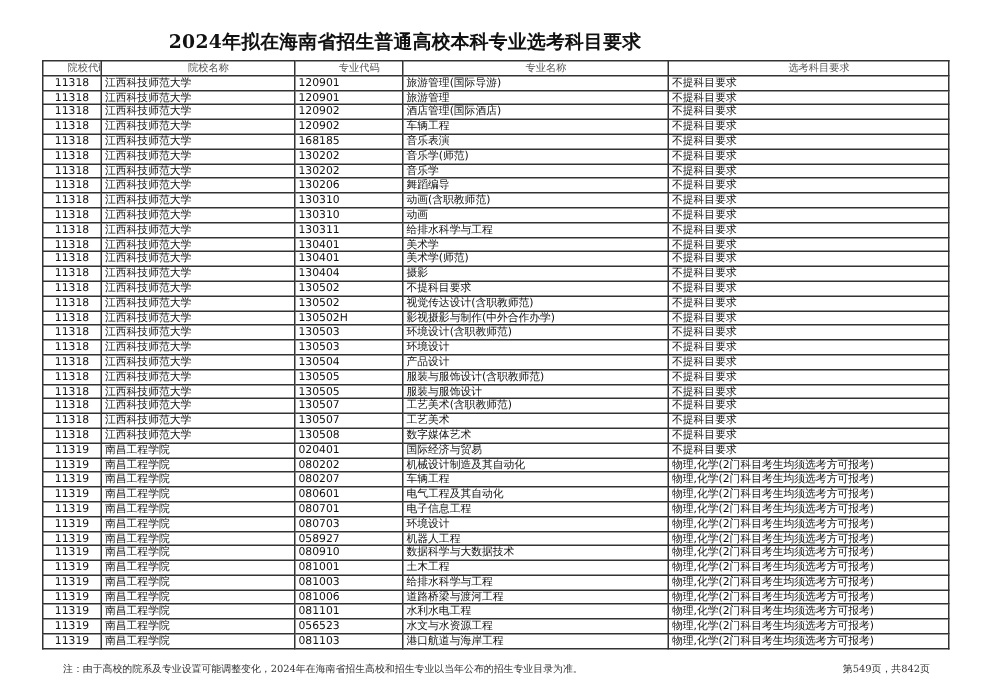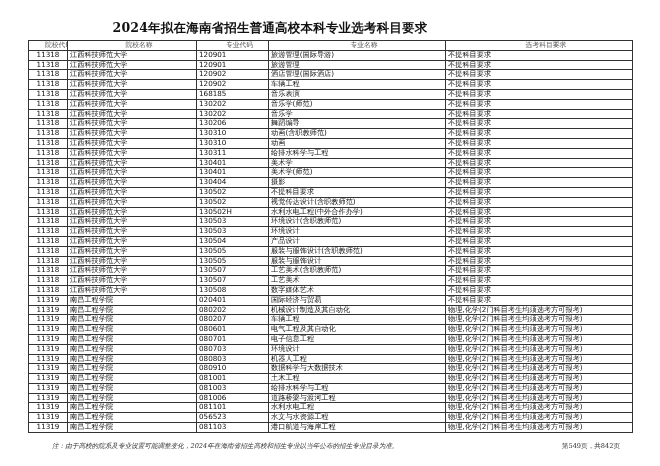--- a/index.html
+++ b/index.html
@@ -9,21 +9,21 @@
   table.grid col.c1 { width: 39px; }
   table.grid col.c2 { width: 129px; }
   table.grid col.c3 { width: 72px; }
   table.grid col.c4 { width: 177px; }
   table.grid col.c5 { width: 187px; }
   table.grid th, table.grid td { border: 1px solid #333; padding: 0 2px; height: 8.8px; line-height: 8.8px; font-size: 7.2px; white-space: nowrap; overflow: hidden; }
   table.grid th { font-family: "DejaVu Serif", "Liberation Serif", serif; font-weight: normal; color: #555; text-align: center; font-size: 6.8px; padding-left: 16px; }
   table.grid td.code { text-align: center; }
   table.grid td.left { text-align: left; }
   .footer { position: absolute; top: 442px; left: 40px; width: 580px; font-size: 6.6px; color: #333; font-family: "DejaVu Serif", "Liberation Serif", serif; }
-  .footer .note { position: absolute; left: 12px; top: 0; font-style: italic; }
+  .footer .note { position: absolute; left: 2px; top: 0; }
   .footer .page { position: absolute; right: 0; top: 0; }
 </style>
 </head>
 <body>
 
 <div class="title">2024年拟在海南省招生普通高校本科专业选考科目要求</div>
 
 <table class="grid">
   <colgroup>
     <col class="c1">
@@ -151,21 +151,21 @@
         <td class="code">11318</td>
         <td class="left">江西科技师范大学</td>
         <td class="left">130502</td>
         <td class="left">视觉传达设计(含职教师范)</td>
         <td class="left">不提科目要求</td>
       </tr>
       <tr>
         <td class="code">11318</td>
         <td class="left">江西科技师范大学</td>
         <td class="left">130502H</td>
-        <td class="left">水利水电工程(中外合作办学)</td>
+        <td class="left">影视摄影与制作(中外合作办学)</td>
         <td class="left">不提科目要求</td>
       </tr>
       <tr>
         <td class="code">11318</td>
         <td class="left">江西科技师范大学</td>
         <td class="left">130503</td>
         <td class="left">环境设计(含职教师范)</td>
         <td class="left">不提科目要求</td>
       </tr>
       <tr>
@@ -255,21 +255,21 @@
       <tr>
         <td class="code">11319</td>
         <td class="left">南昌工程学院</td>
         <td class="left">080703</td>
         <td class="left">环境设计</td>
         <td class="left">物理,化学(2门科目考生均须选考方可报考)</td>
       </tr>
       <tr>
         <td class="code">11319</td>
         <td class="left">南昌工程学院</td>
-        <td class="left">080803</td>
+        <td class="left">058927</td>
         <td class="left">机器人工程</td>
         <td class="left">物理,化学(2门科目考生均须选考方可报考)</td>
       </tr>
       <tr>
         <td class="code">11319</td>
         <td class="left">南昌工程学院</td>
         <td class="left">080910</td>
         <td class="left">数据科学与大数据技术</td>
         <td class="left">物理,化学(2门科目考生均须选考方可报考)</td>
       </tr>

